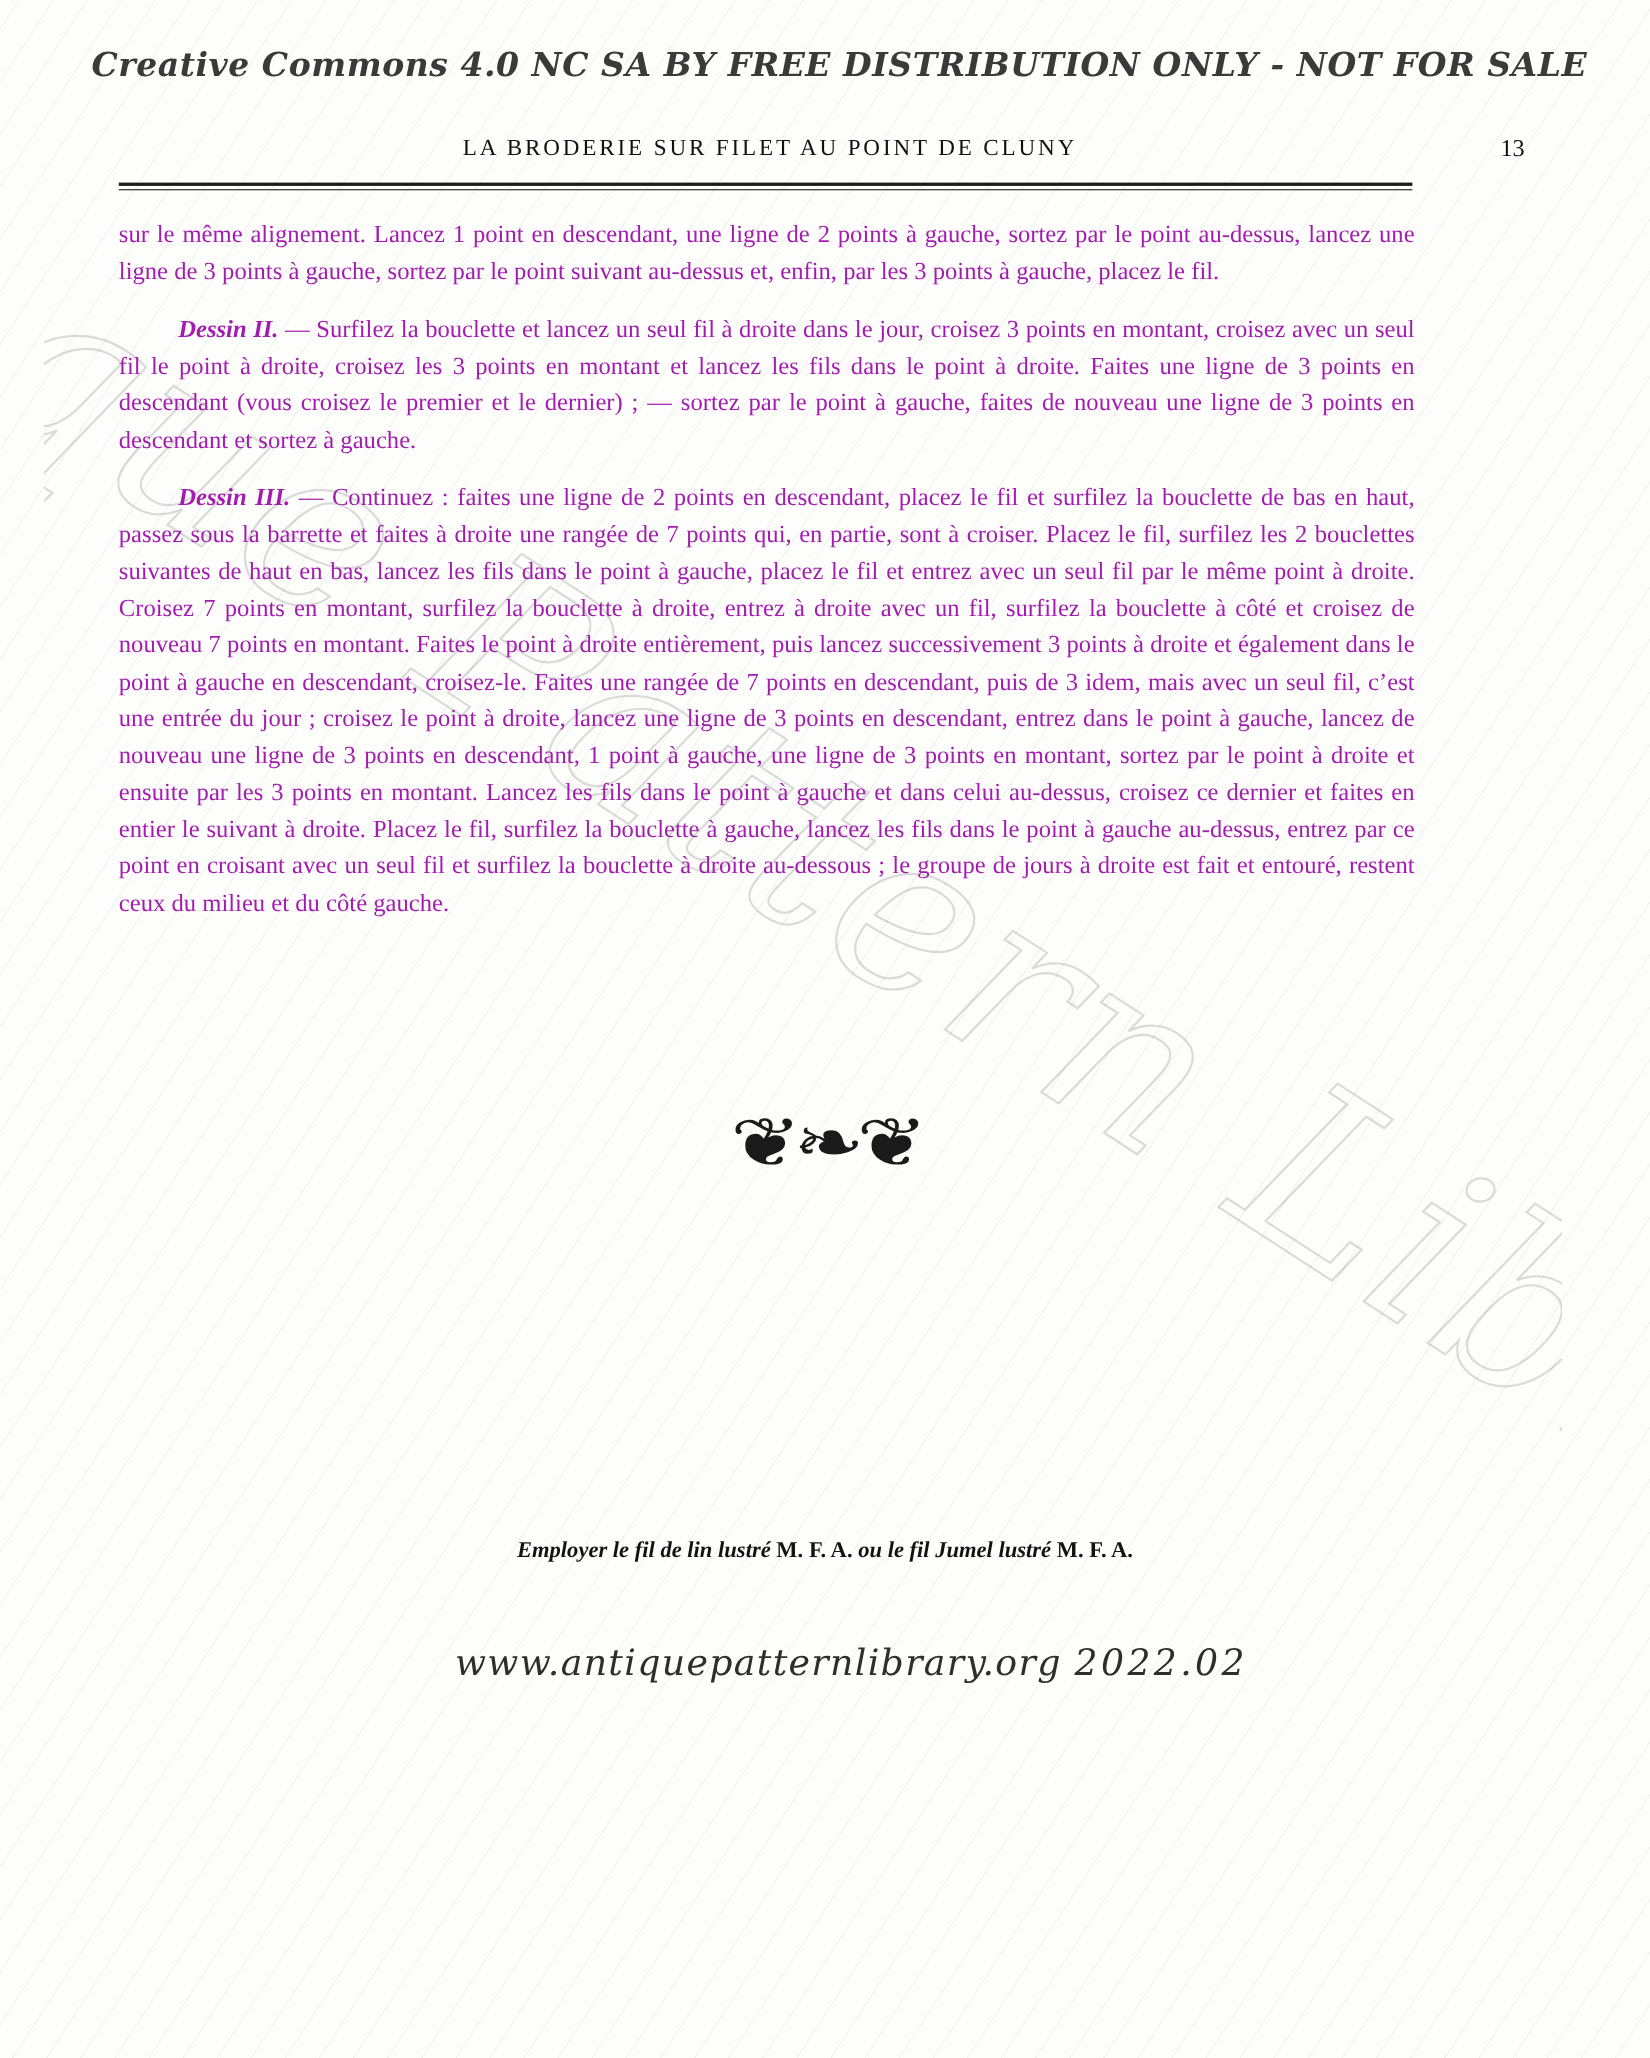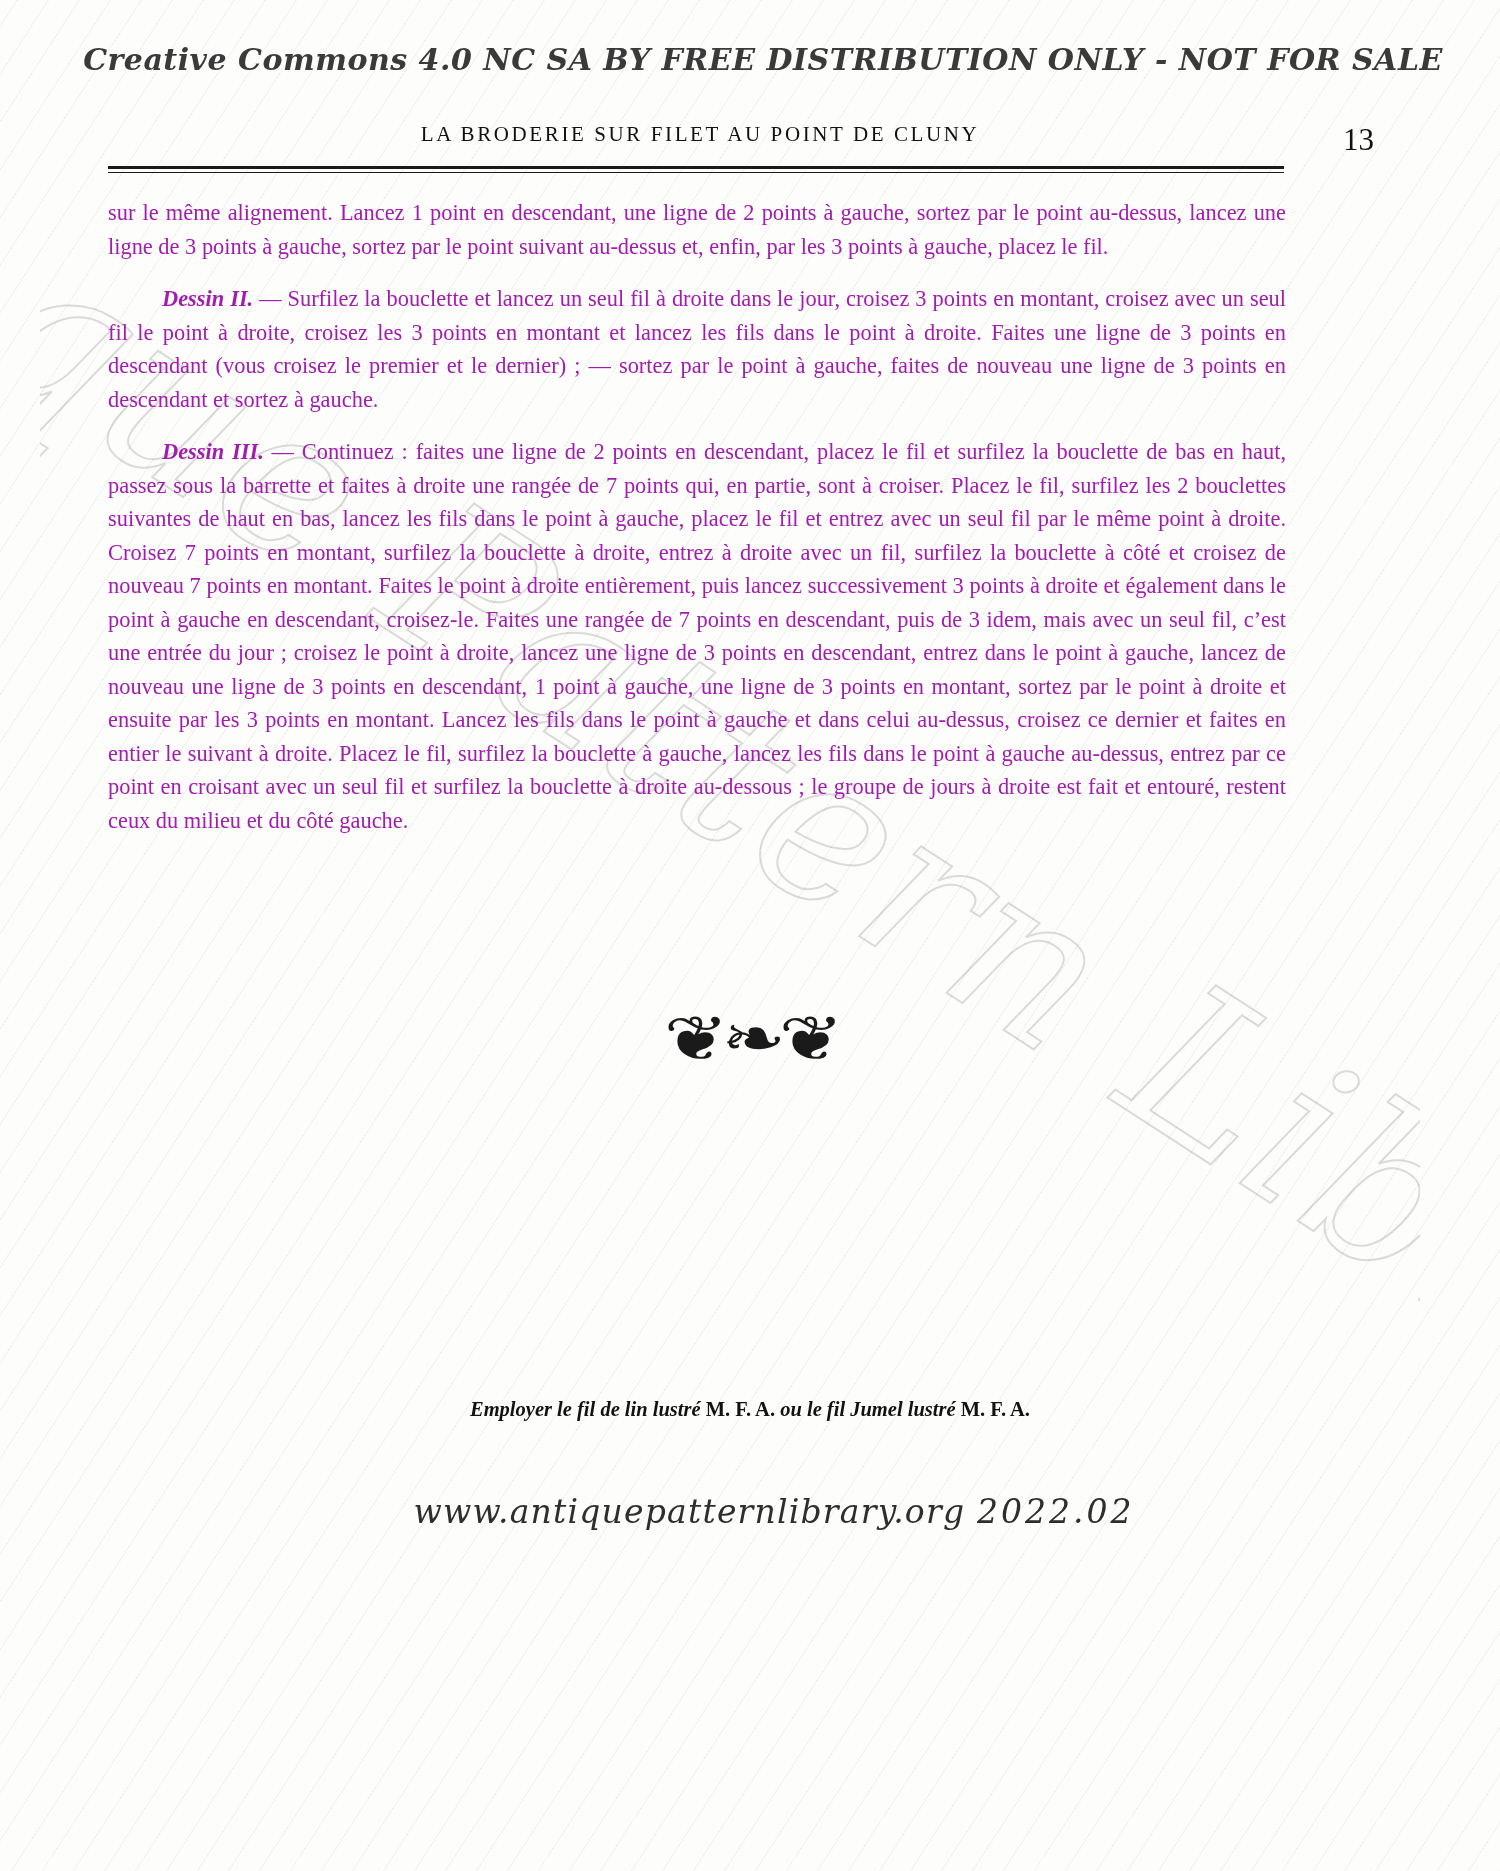--- a/index.html
+++ b/index.html
@@ -88,23 +88,23 @@
     width: 1180px;
     text-align: center;
     font-size: 21px;
     letter-spacing: 2.6px;
     font-weight: 400;
     color: #111;
     white-space: nowrap;
   }
   .running-head .folio {
     position: absolute;
-    right: 16px;
+    right: 4px;
     top: 0;
-    font-size: 31px;
+    font-size: 22px;
     color: #111;
   }
 
   .rule {
     position: absolute;
     top: 166px;
     left: 108px;
     width: 1176px;
     border-top: 3px solid #1b1b1b;
     border-bottom: 1px solid #1b1b1b;

